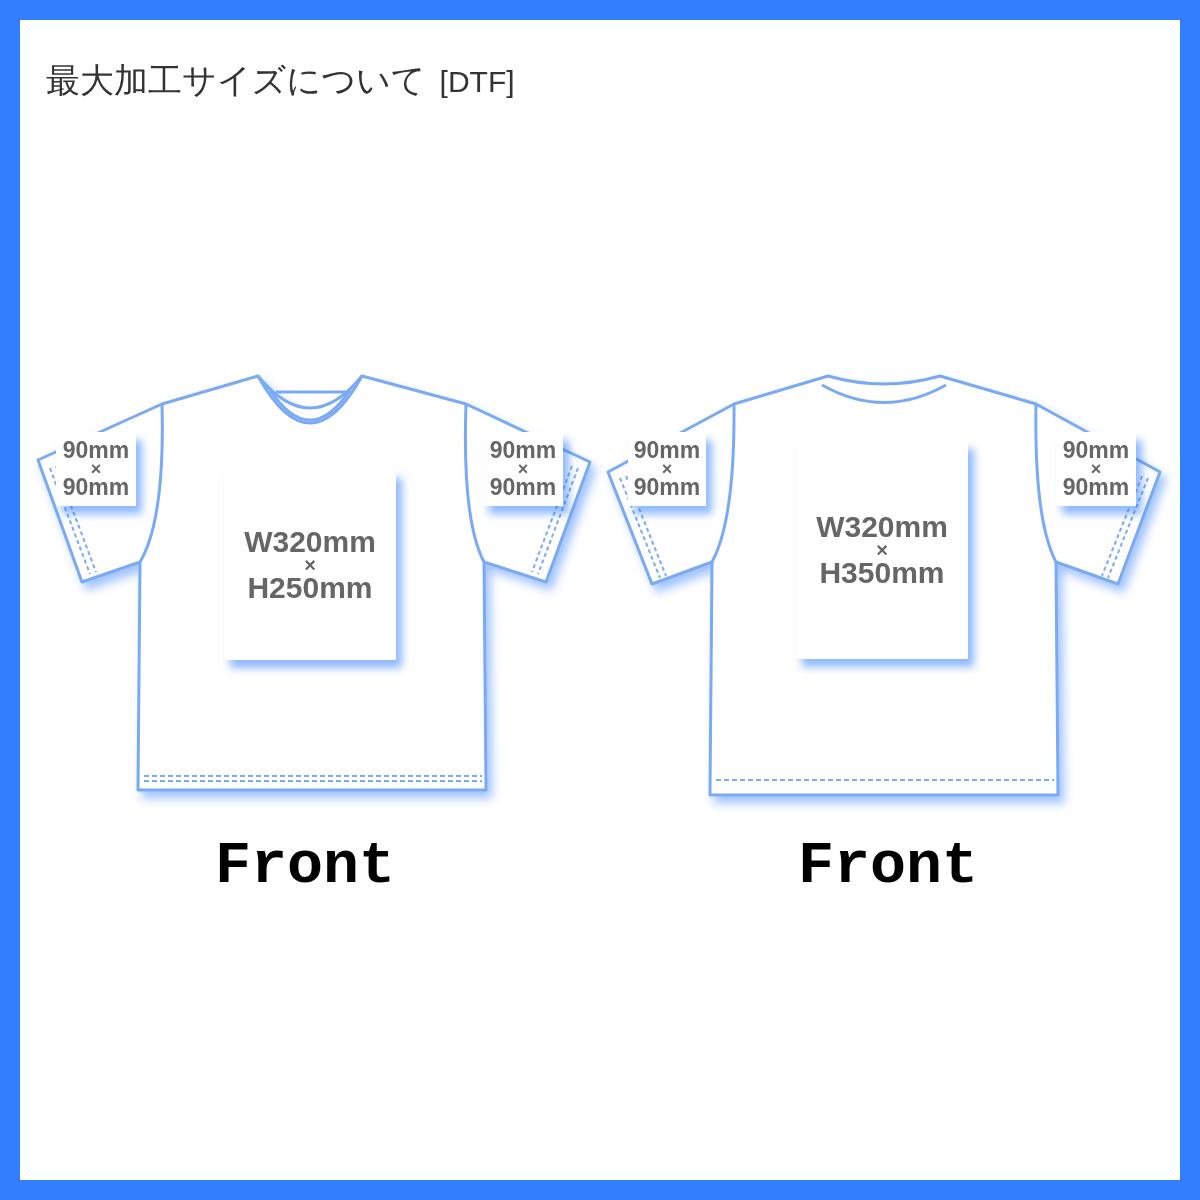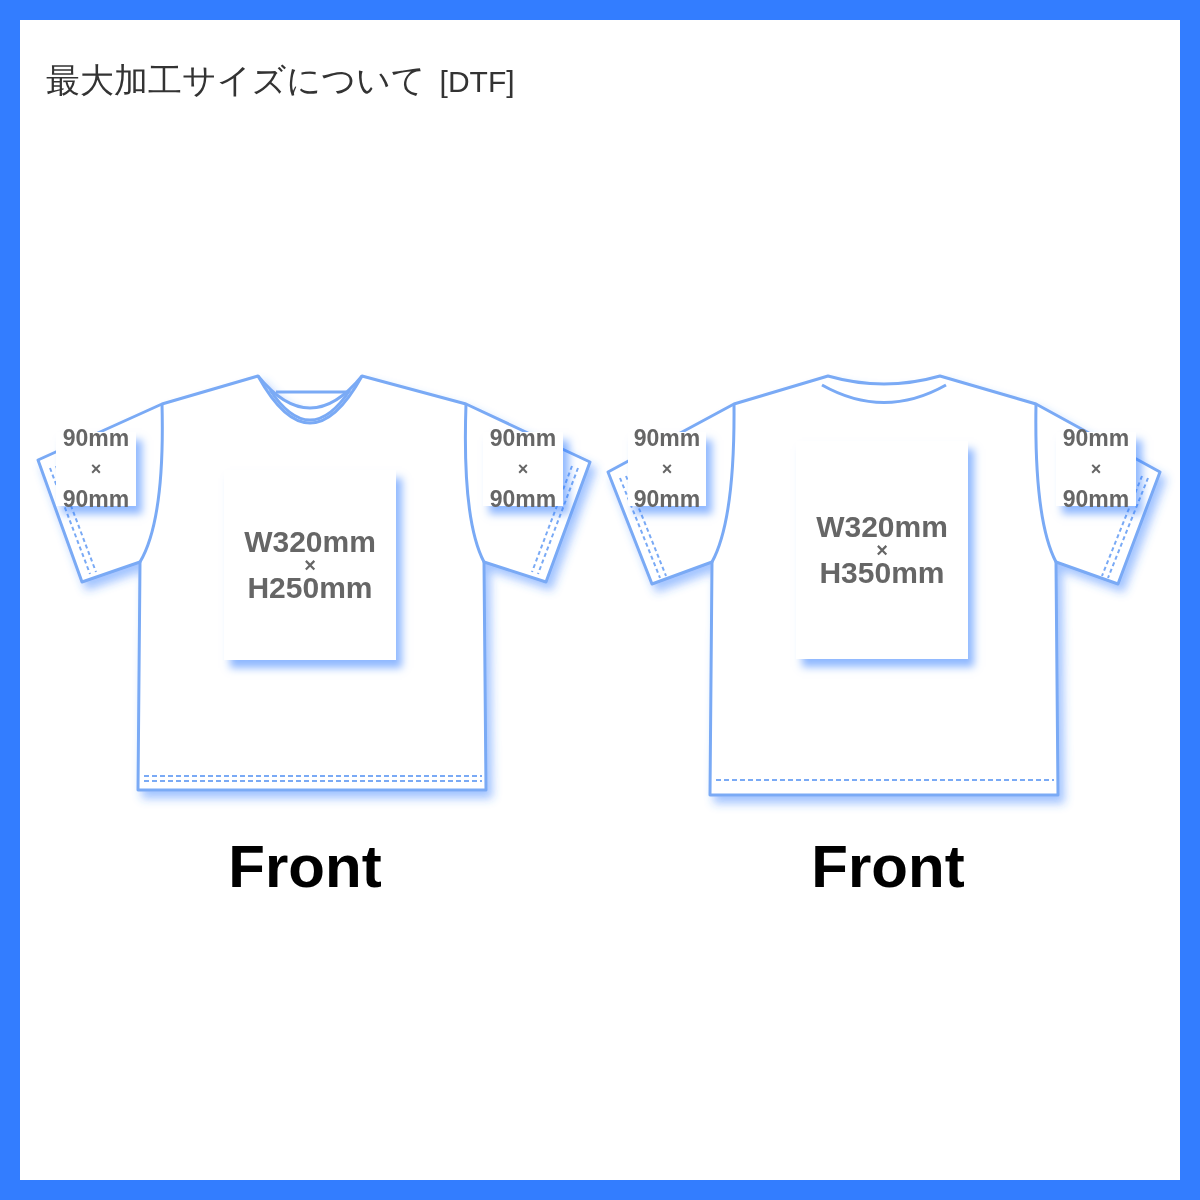--- a/index.html
+++ b/index.html
@@ -2,25 +2,25 @@
 <html><head>
 <meta charset="utf-8">
 <style>
   html,body{margin:0;padding:0;}
   body{width:1200px;height:1200px;background:#337dff;position:relative;overflow:hidden;font-family:"Liberation Sans","DejaVu Sans",sans-serif;}
   .panel{position:absolute;left:20px;top:20px;width:1160px;height:1160px;background:#ffffff;}
   .title{position:absolute;left:46px;top:48px;font-size:34px;font-weight:normal;color:#333333;letter-spacing:0px;font-family:"DejaVu Sans",sans-serif;white-space:nowrap;margin-top:10px;}
   .title .tag{font-size:30px;margin-left:14px;font-family:"Liberation Sans",sans-serif;}
   svg.shirts{position:absolute;left:0;top:0;}
   .box{position:absolute;background:#ffffff;box-shadow:6px 8px 8px rgba(51,125,255,0.55);display:flex;flex-direction:column;align-items:center;justify-content:center;color:#666666;font-weight:bold;text-align:center;line-height:1;}
-  .box.small{font-size:23px;gap:12px;}
+  .box.small{font-size:23px;}
   .box.big{font-size:30px;}
   .box .x{font-size:20px;line-height:0.8;}
   .box.small .x{font-size:18px;}
-  .label{position:absolute;font-size:60px;font-weight:bold;color:#000000;text-align:center;width:300px;}
+  .label{position:absolute;font-size:60px;font-weight:bold;color:#000000;text-align:center;width:300px;font-family:Liberation Mono, monospace;}
 </style>
 </head>
 <body>
 
 <div class="panel"></div>
 
 <div class="title">
   <span>最大加工サイズについて</span><span class="tag">[DTF]</span>
 </div>
 

